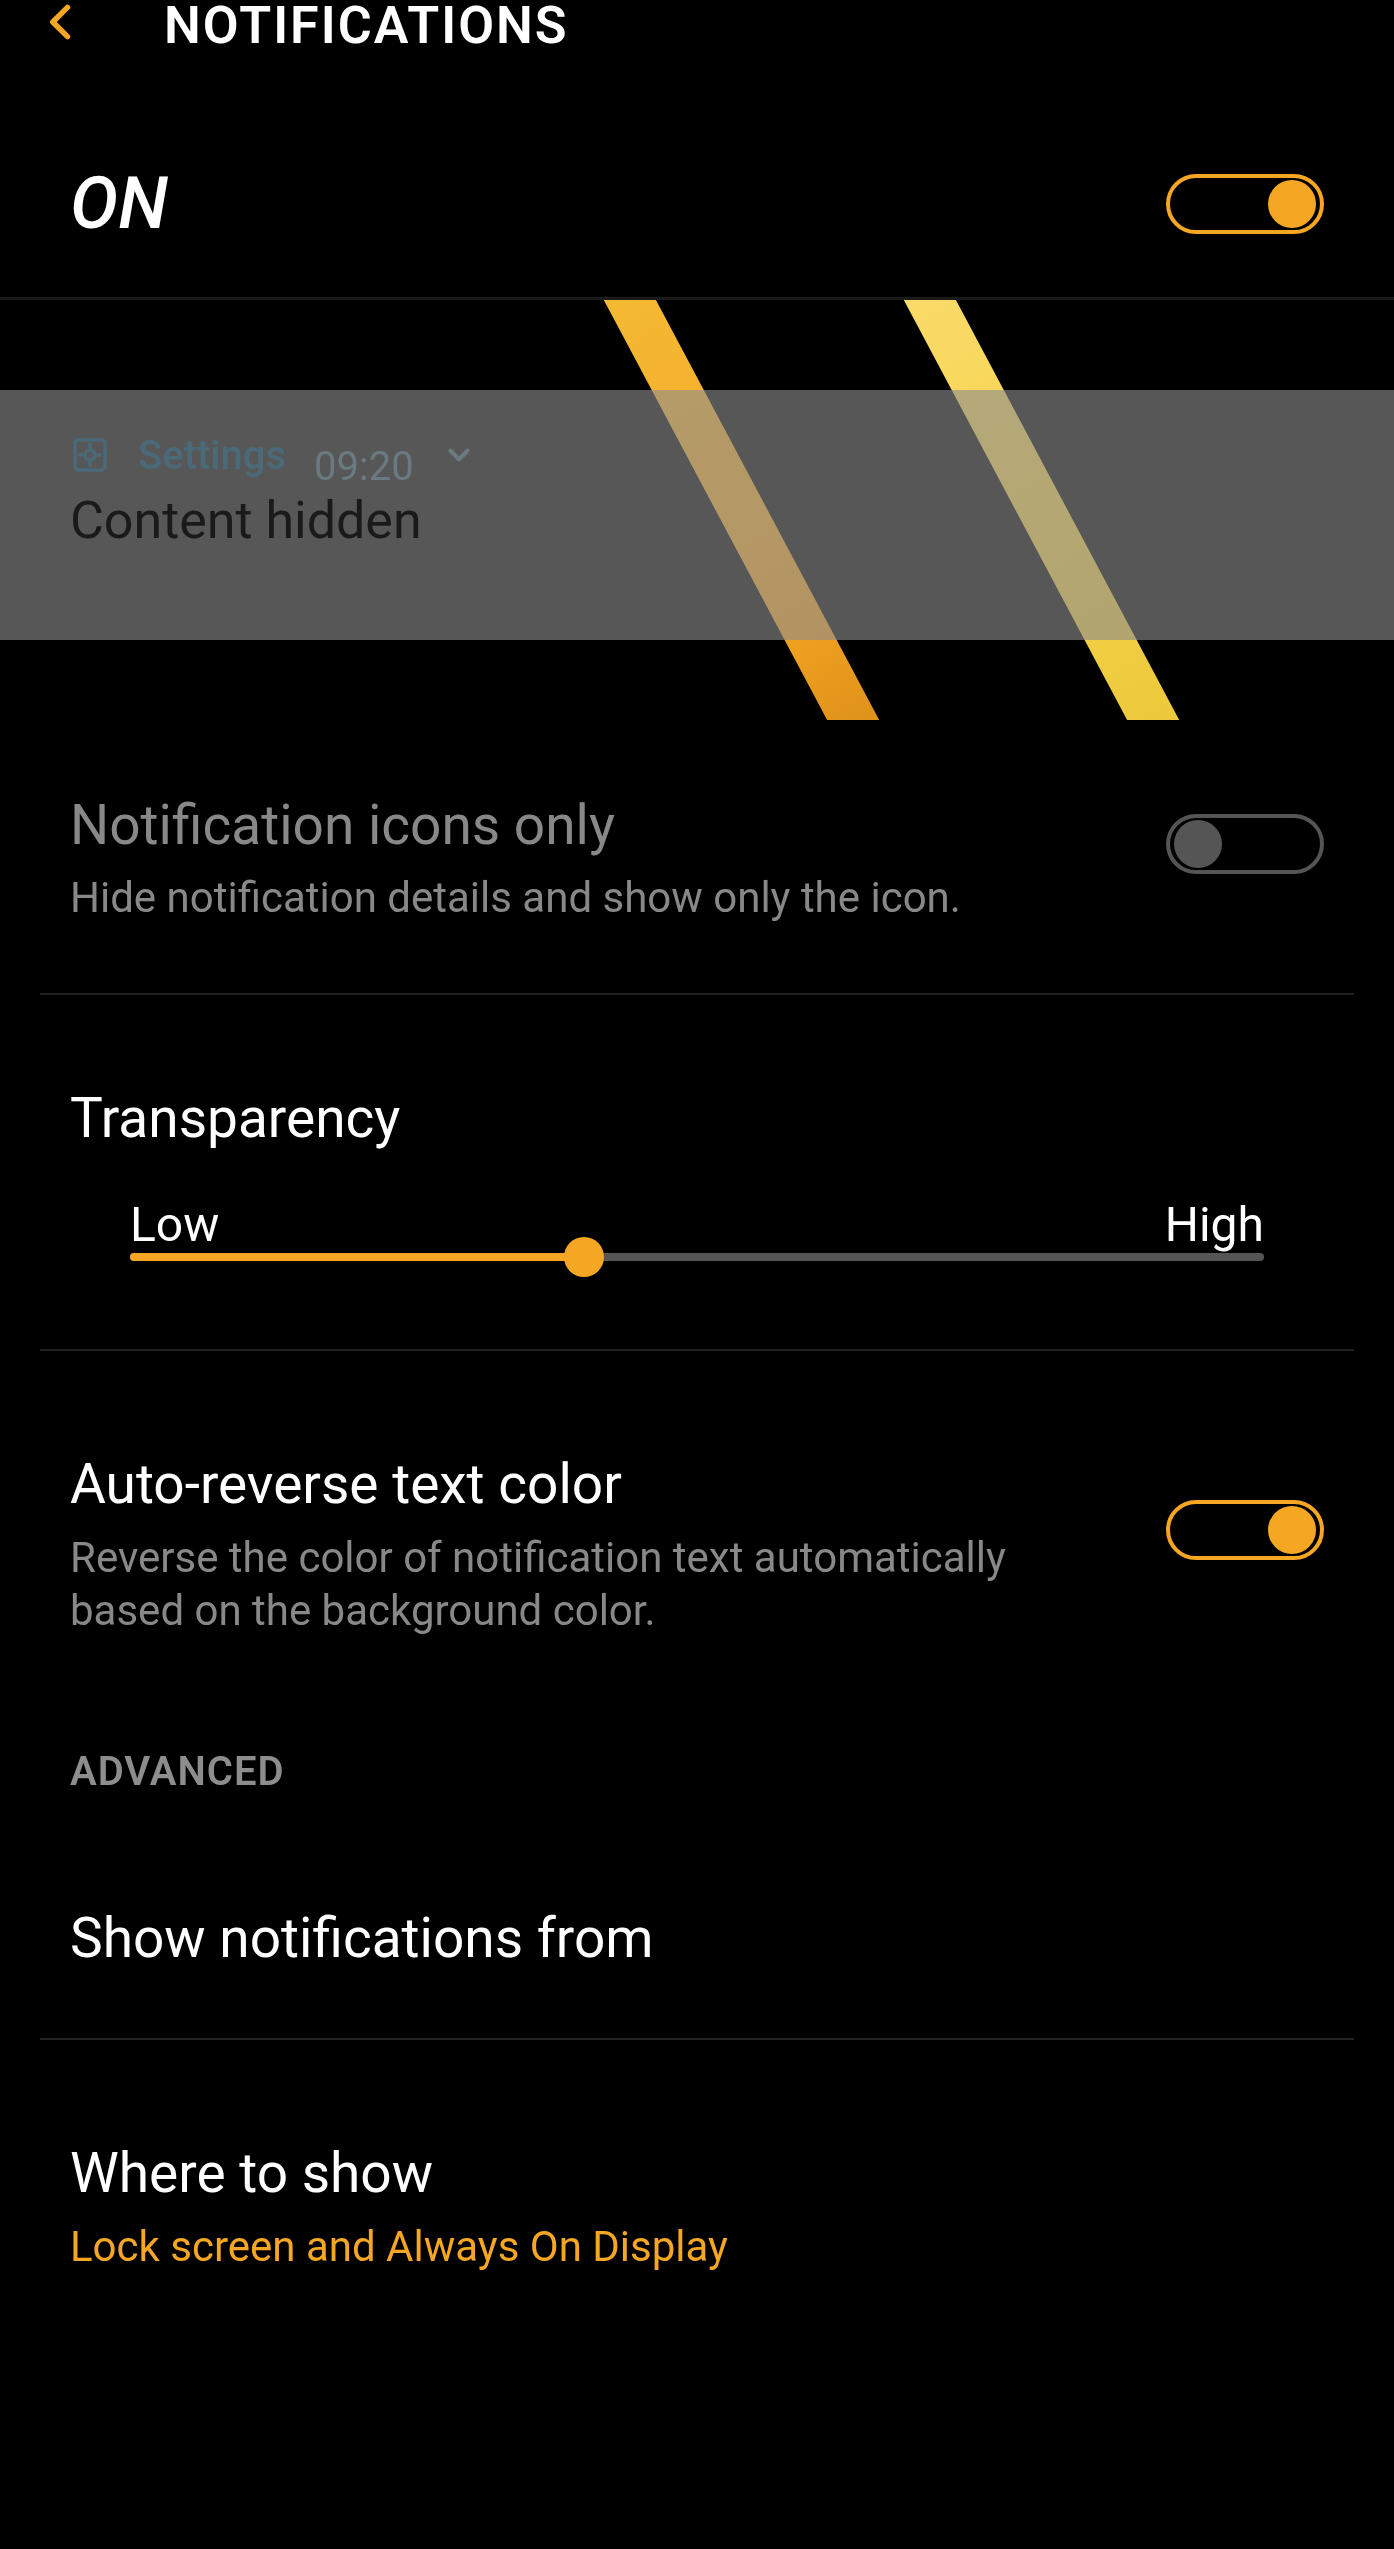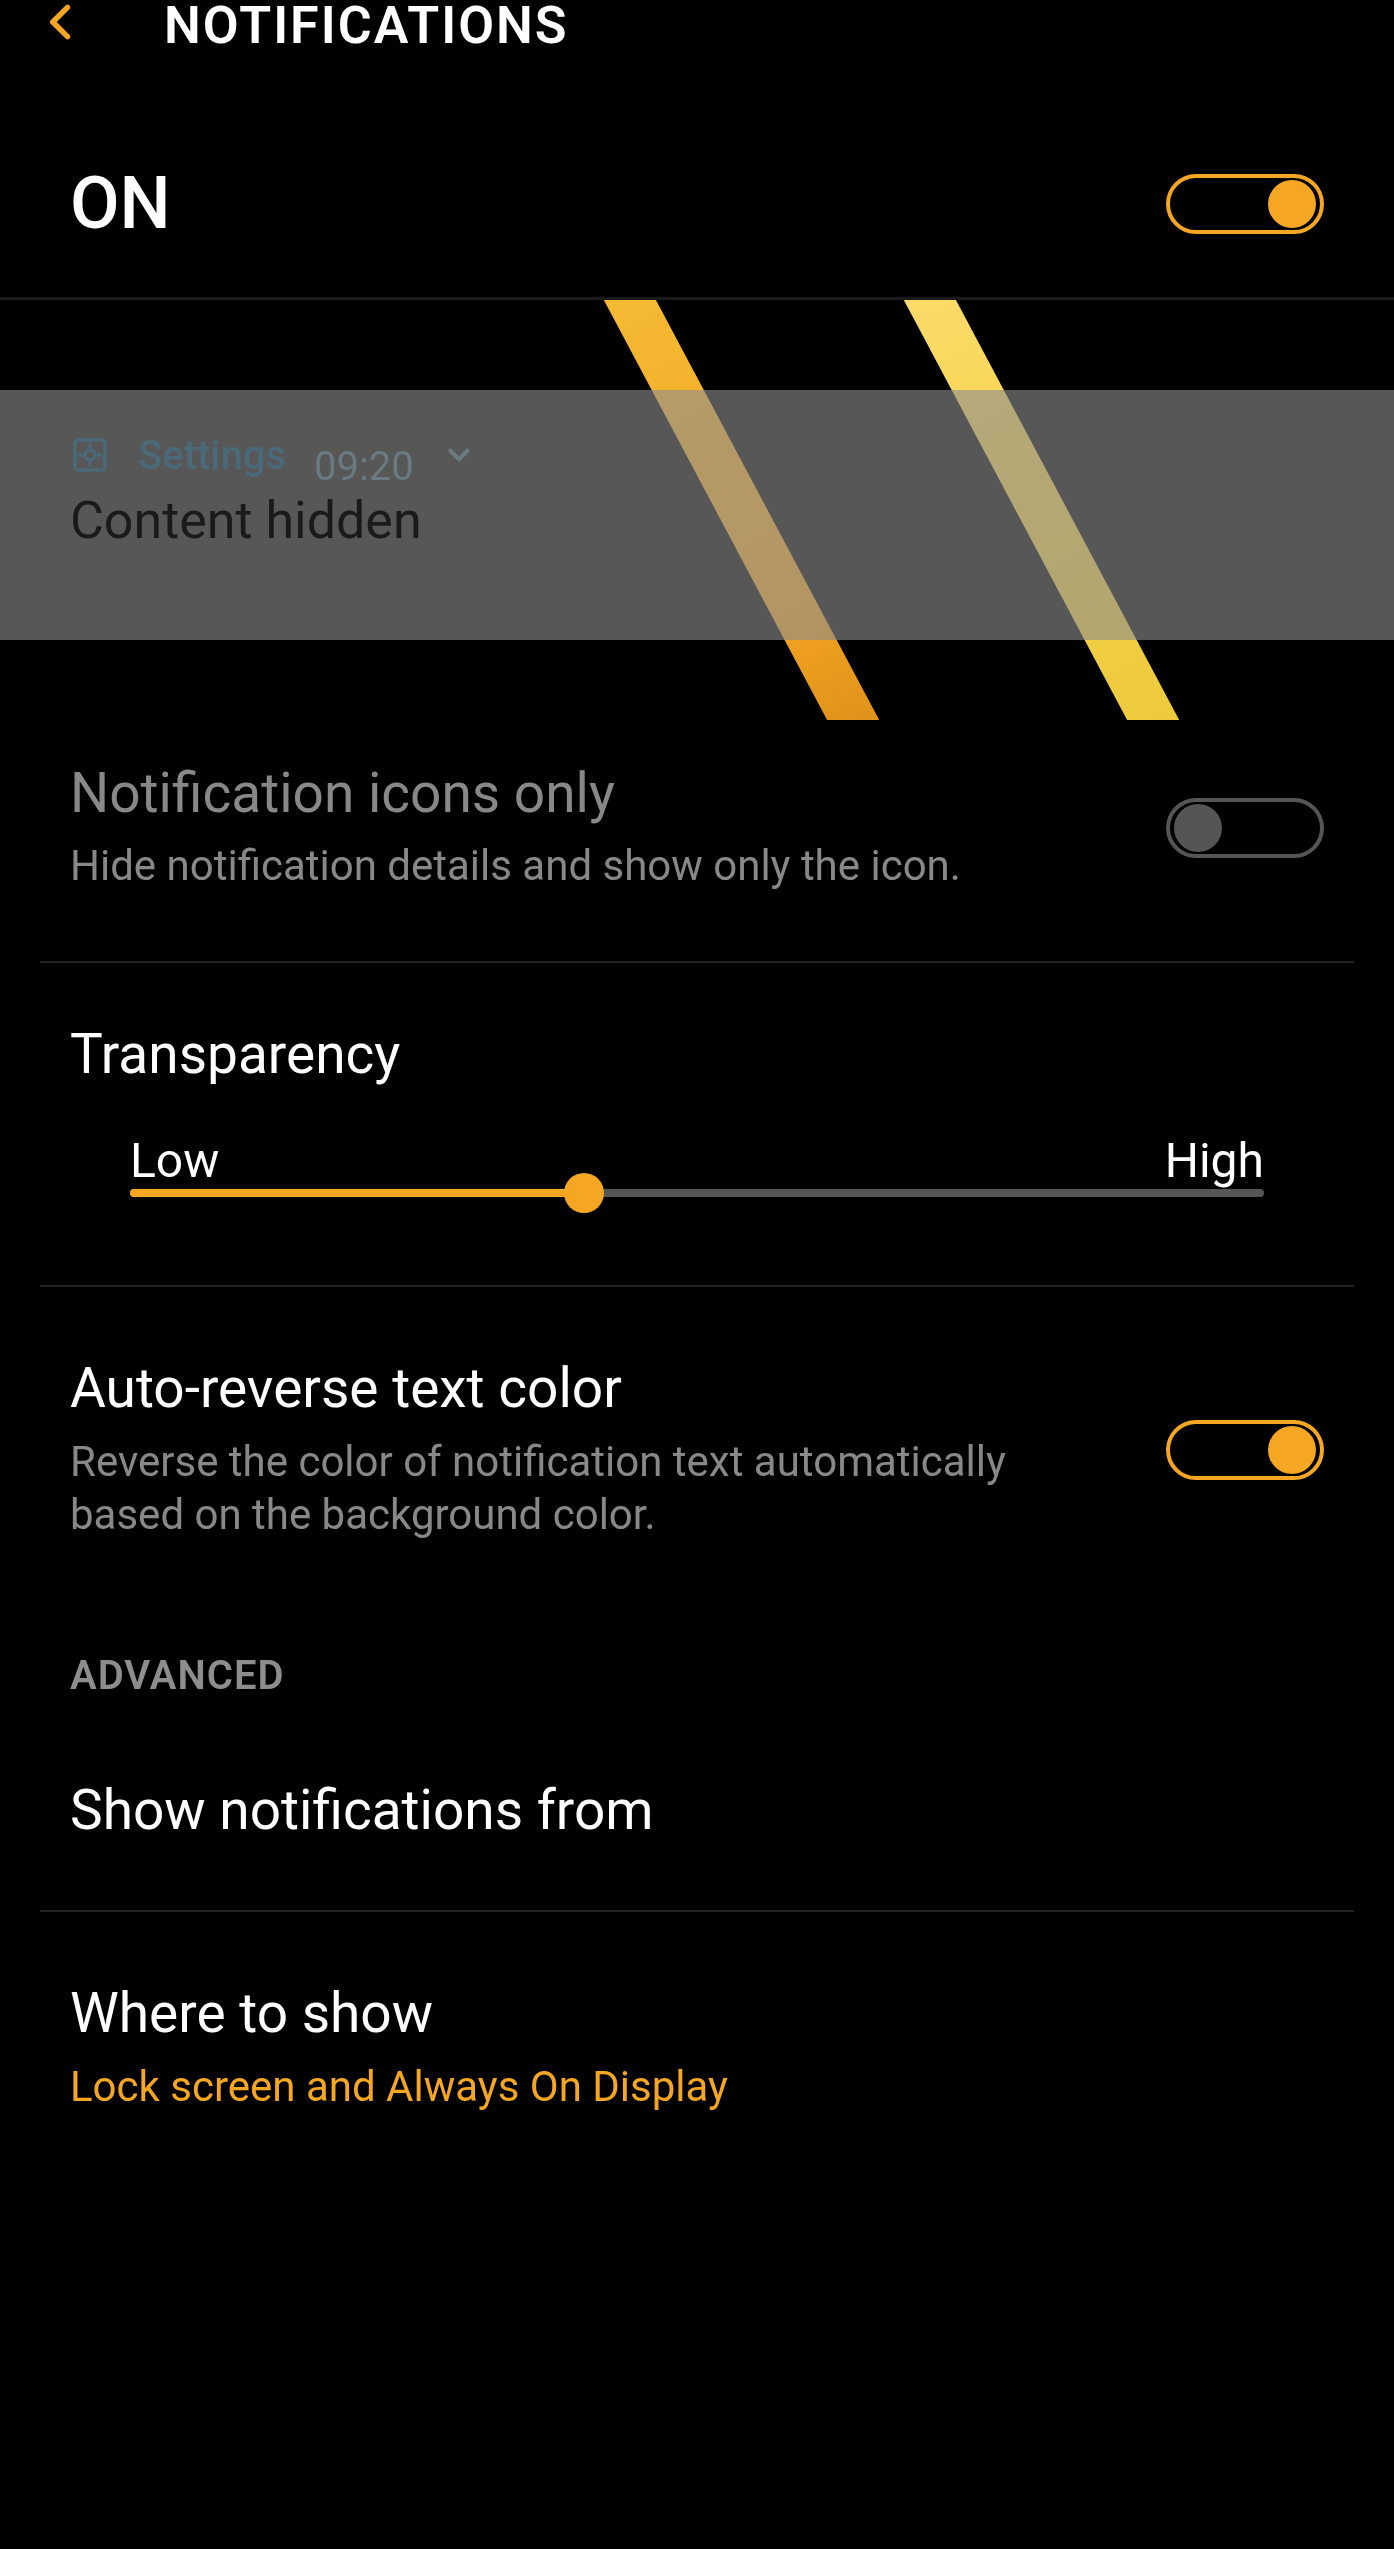--- a/index.html
+++ b/index.html
@@ -28,20 +28,21 @@
   }
 
   
   .master-row {
     height: 190px;
     display: flex;
     align-items: center;
     justify-content: space-between;
     padding: 0 70px;
     border-bottom: 3px solid #1a1a1a;
+    font-style: italic;
   }
   .master-label {
     font-size: 72px;
     font-weight: 500;
     color: #fff;
   }
 
   
   .toggle {
     width: 158px;
@@ -141,20 +142,21 @@
     bottom: 0;
     height: 2px;
     background: #222;
   }
   .item-text { flex: 1; padding-right: 60px; }
   .item-title {
     font-size: 55px;
     color: #fff;
     font-weight: 400;
     line-height: 1.15;
+    margin-top: 32px;
   }
   .item-title.dim { color: #888; }
   .item-sub {
     font-size: 42px;
     color: #888;
     margin-top: 14px;
     line-height: 1.28;
   }
   .item-sub.accent { color: #f5a623; }
 

